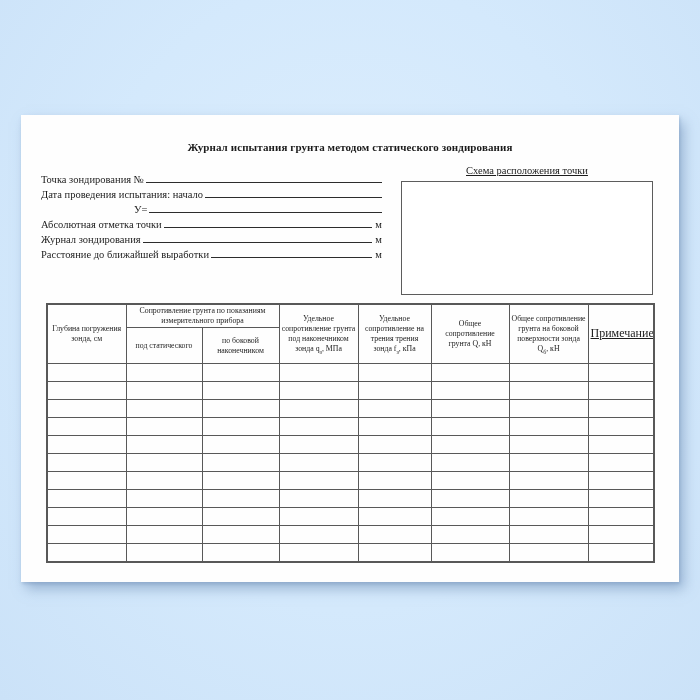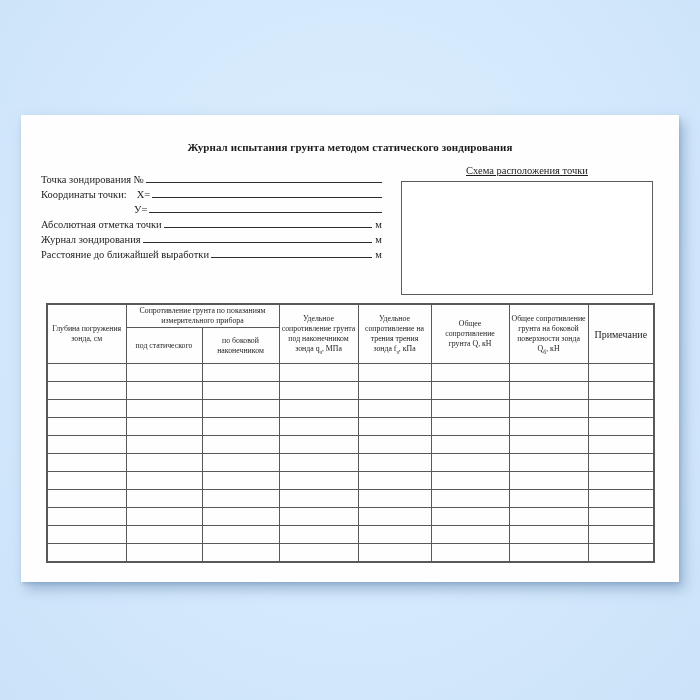--- a/index.html
+++ b/index.html
@@ -42,38 +42,37 @@
   }
   table.soil th, table.soil td{
     border:1px solid #585858;
     font-weight:normal;text-align:center;vertical-align:middle;
     padding:1px 2px;line-height:1.3;
     overflow:hidden;
   }
   tr.hdr-top{height:20px;}
   tr.hdr-sub{height:36px;}
   tr.data-row{height:18px;}
-  th.note-col{font-size:10px;}
+  th.note-col{font-size:12px;text-decoration:underline;}
   sub{font-size:6px;line-height:0;}
 </style>
 </head>
 <body>
 
 <div class="sheet">
 
   <div class="doc-title">Журнал испытания грунта методом статического зондирования</div>
 
   <div class="fields">
     <div class="frow">
       <span class="lbl">Точка зондирования №</span>
       <span class="line"></span>
     </div>
     <div class="frow">
-      <span class="lbl">Координаты точки:</span>
-      <span class="lbl xlbl">Х=</span>
+      <span class="lbl">Дата проведения испытания: начало</span>
       <span class="line"></span>
     </div>
     <div class="frow">
       <span class="spacer93"></span>
       <span class="lbl">У=</span>
       <span class="line"></span>
     </div>
     <div class="frow">
       <span class="lbl">Абсолютная отметка точки</span>
       <span class="line"></span>

